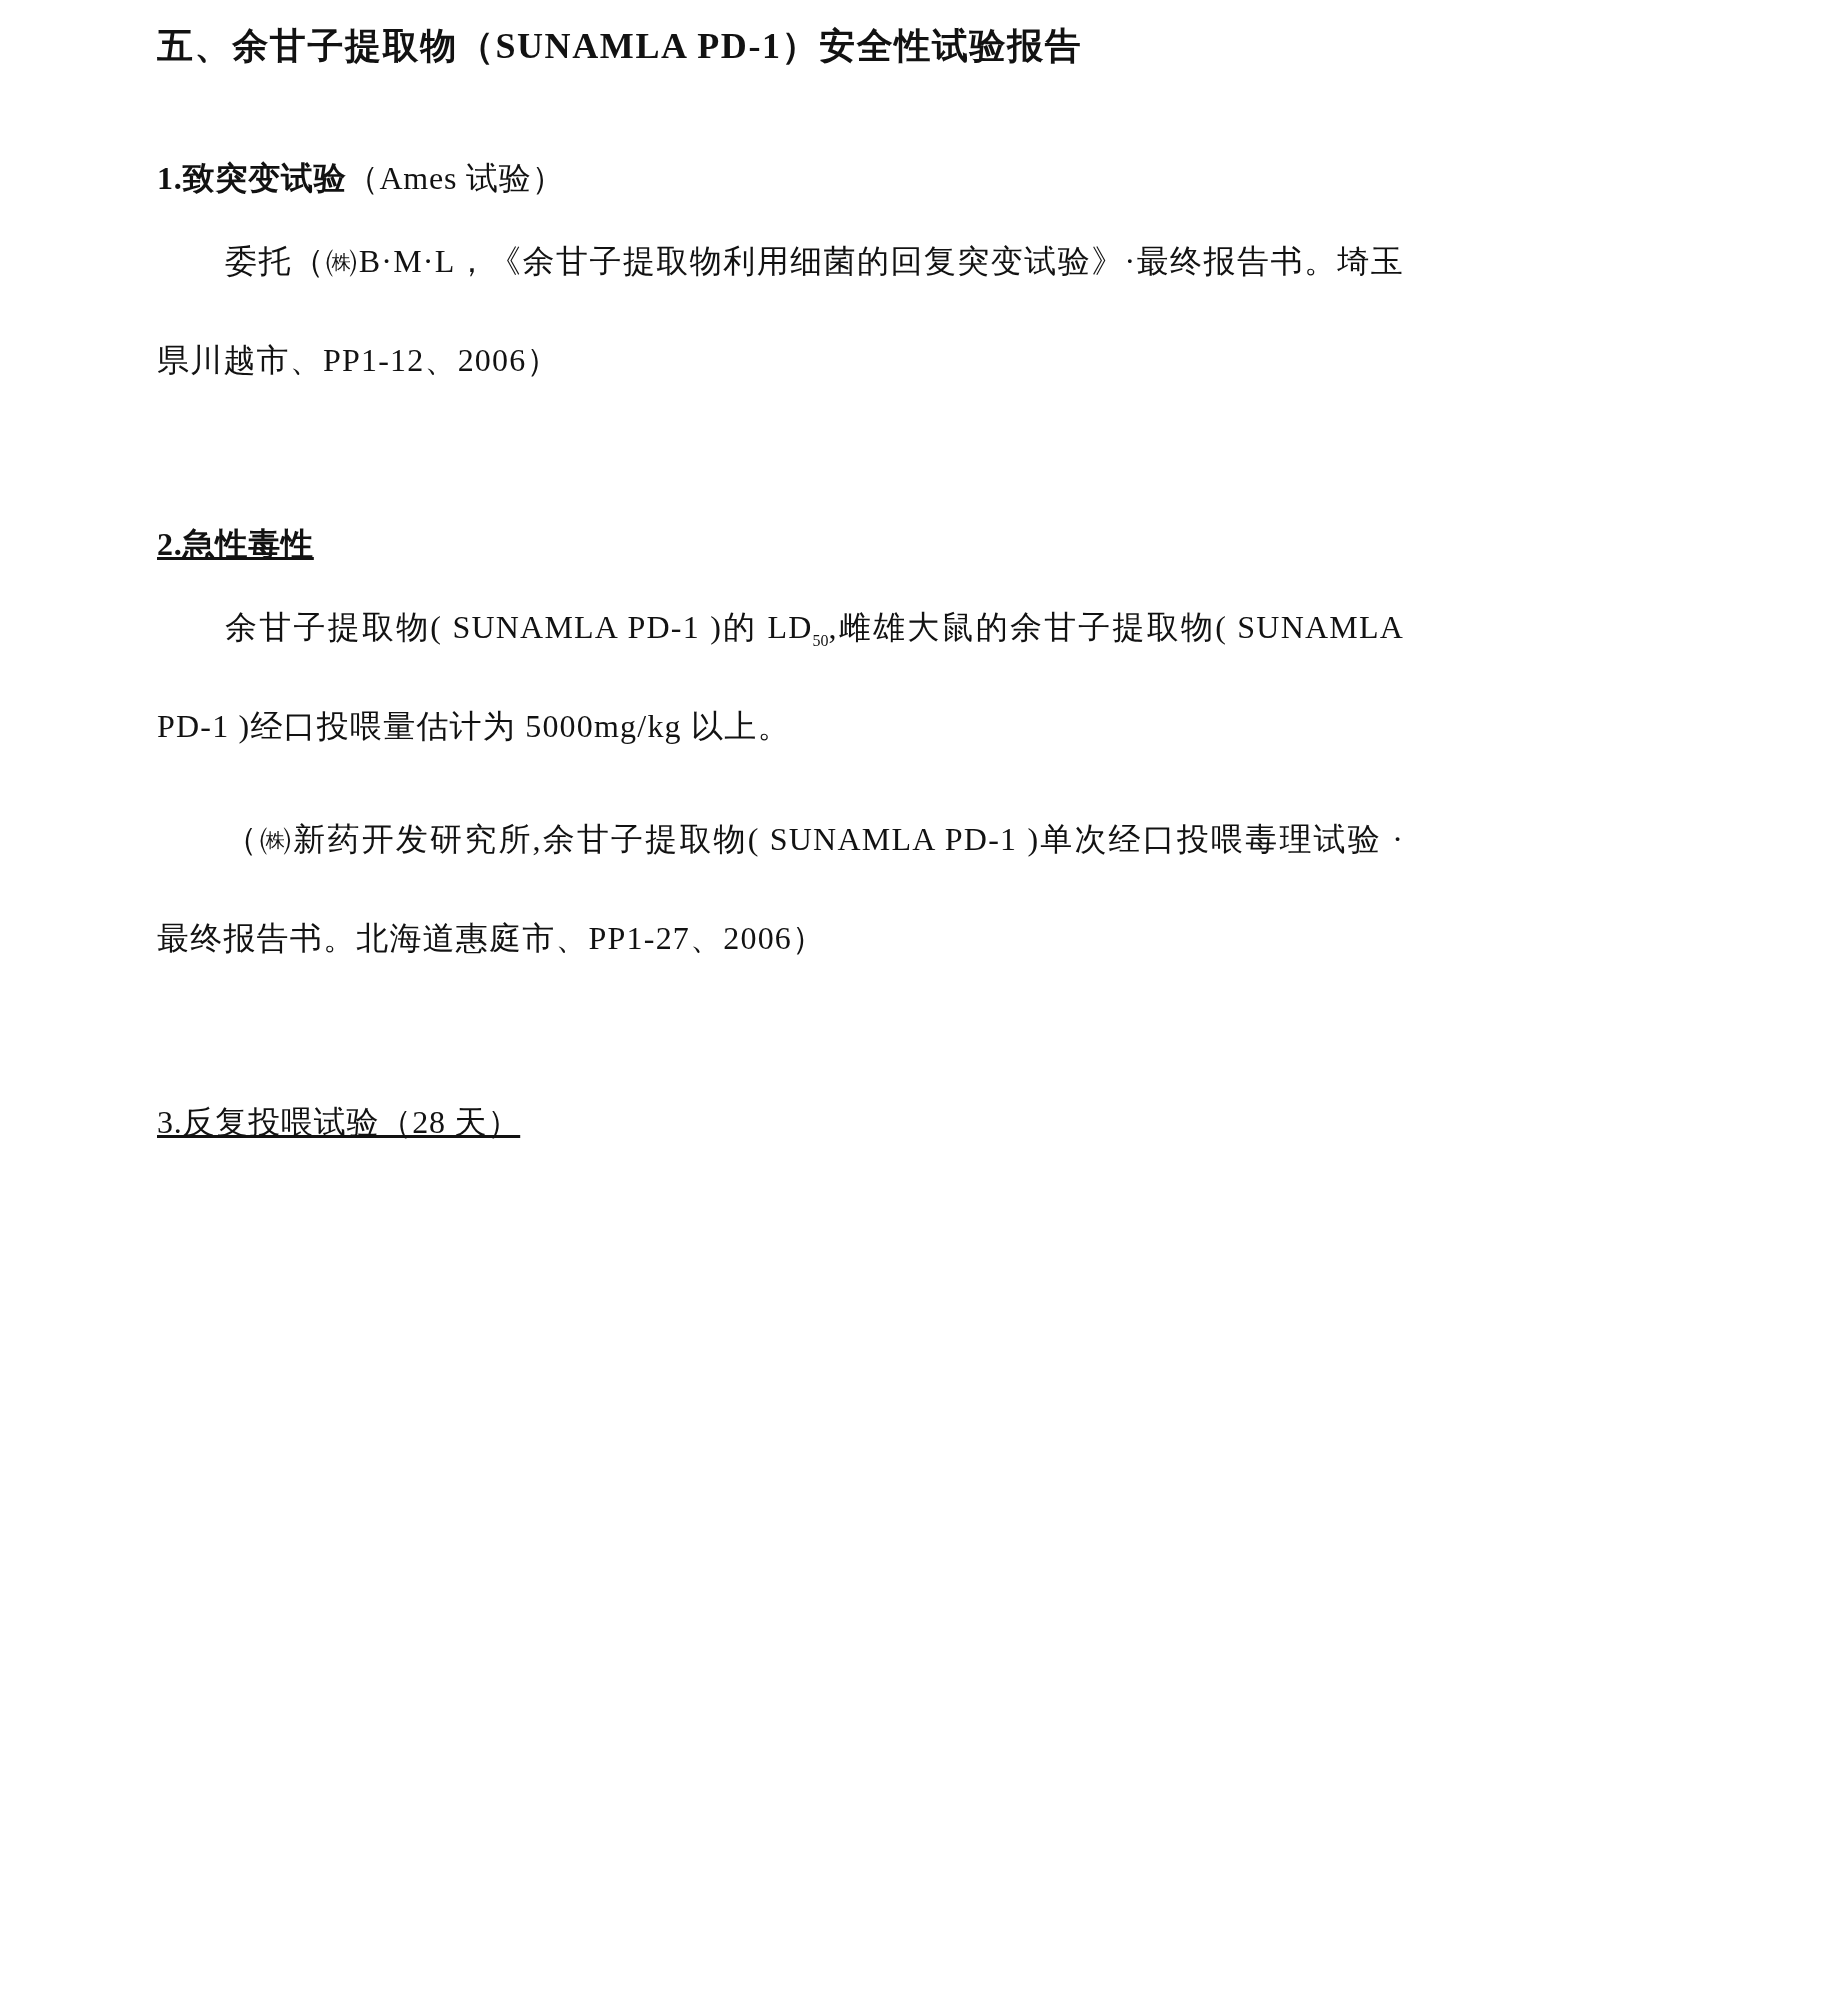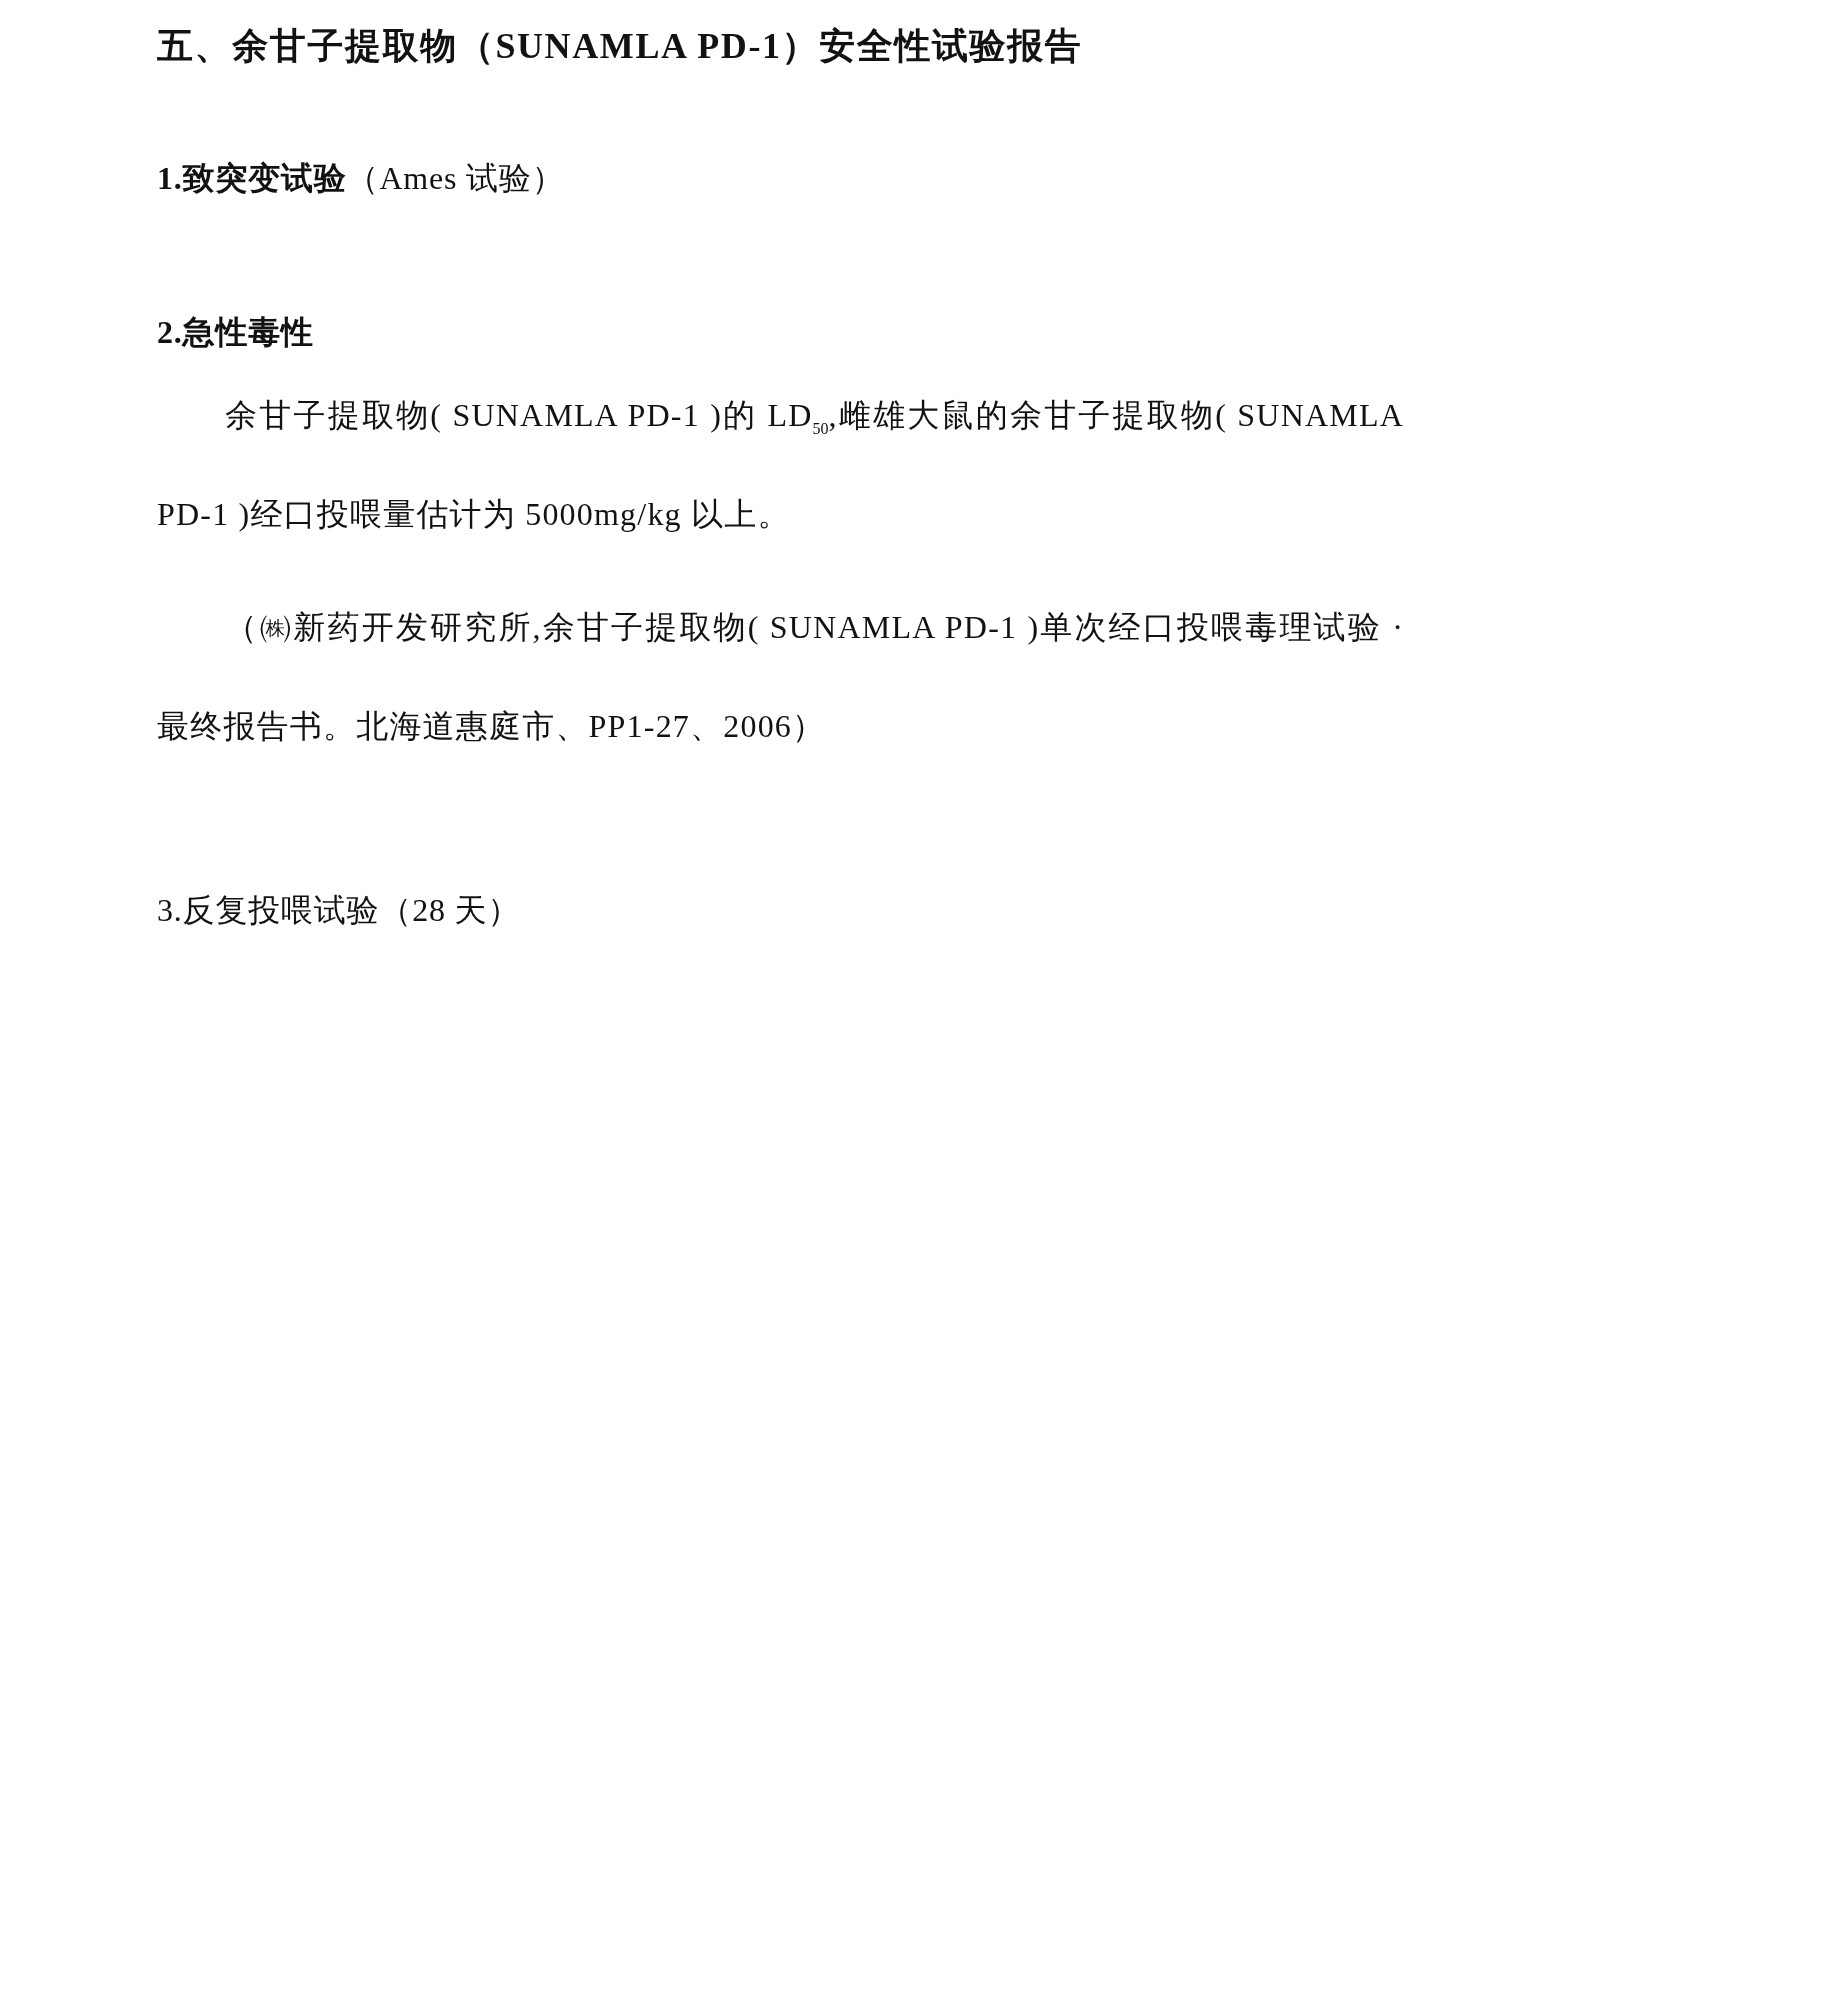--- a/index.html
+++ b/index.html
@@ -53,32 +53,34 @@
     margin-top: 0;
   }
   .para sub {
     font-size: 16px;
     line-height: 0;
     vertical-align: -7.8px;
     letter-spacing: 0;
   }
   .gap-heading {
     margin-top: 115px;
+    text-decoration: underline;
   }
 </style>
 </head>
 <body>
 
 <div class="page">
 
   <h1 class="title">五、余甘子提取物（SUNAMLA PD-1）安全性试验报告</h1>
 
   <h2 class="heading"><span class="bold">1.致突变试验</span><span>（Ames 试验）</span></h2>
 
 
+  <p class="para">委托（㈱B·M·L，《余甘子提取物利用细菌的回复突变试验》·最终报告书。埼玉県川越市、PP1-12、2006）</p>
 
   <h2 class="heading gap-heading"><span class="bold">2.急性毒性</span></h2>
 
 
   <p class="para"><span>余甘子提取物( SUNAMLA PD-1 )的 LD</span><sub>50</sub><span>,雌雄大鼠的余甘子提取物( SUNAMLA PD-1 )经口投喂量估计为 5000mg/kg 以上。</span></p>
 
   <p class="para">（㈱新药开发研究所,余甘子提取物( SUNAMLA PD-1 )单次经口投喂毒理试验 ·最终报告书。北海道惠庭市、PP1-27、2006）</p>
 
   <h2 class="heading light gap-heading">3.反复投喂试验（28 天）</h2>
 

